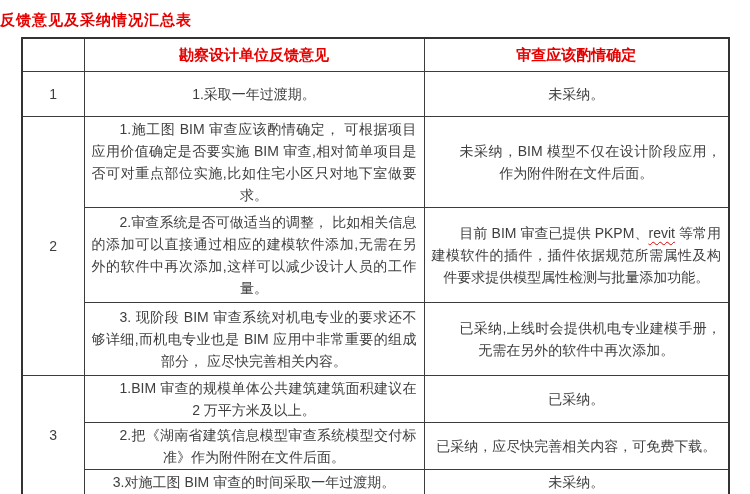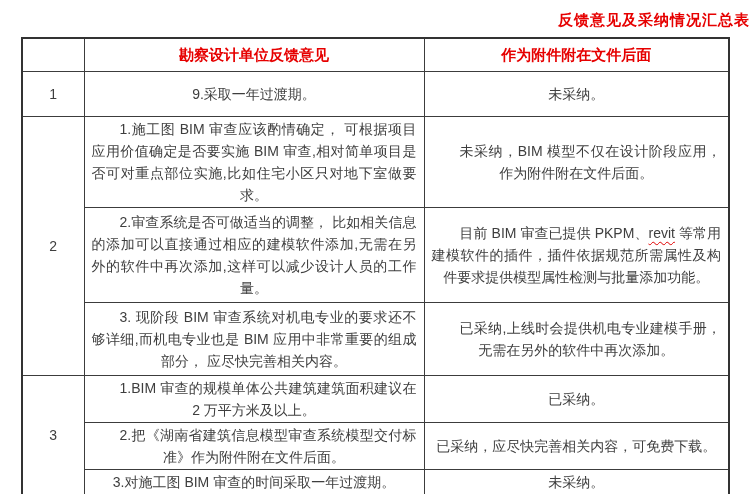--- a/index.html
+++ b/index.html
@@ -12,21 +12,21 @@
     width: 750px;
     height: 494px;
     overflow: hidden;
     font-family: "Liberation Sans", sans-serif;
   }
   .doc-title {
     position: absolute;
     top: 11px;
     left: 0;
     width: 100%;
-    text-align: right;
+    text-align: left;
     color: #e60000;
     font-weight: bold;
     font-size: 15px;
     letter-spacing: 1px;
   }
   table.summary {
     position: absolute;
     top: 37px;
     left: 21px;
     width: 707px;
@@ -85,26 +85,26 @@
 <table class="summary">
   <colgroup>
     <col class="c-num">
     <col class="c-feedback">
     <col class="c-adoption">
   </colgroup>
   <tbody>
     <tr class="h-head">
       <th></th>
       <th>勘察设计单位反馈意见</th>
-      <th>作为附件附在文件后面</th>
+      <th>审查应该酌情确定</th>
     </tr>
 
     <tr class="h-r1">
       <td class="num">1</td>
-      <td class="para">9.采取一年过渡期。</td>
+      <td class="para">1.采取一年过渡期。</td>
       <td class="para">未采纳。</td>
     </tr>
 
     <tr class="h-r2a">
       <td class="num" rowspan="3">2</td>
       <td class="para indent">1.施工图 BIM 审查应该酌情确定， 可根据项目应用价值确定是否要实施 BIM 审查,相对简单项目是否可对重点部位实施,比如住宅小区只对地下室做要求。</td>
       <td class="para indent">未采纳，BIM 模型不仅在设计阶段应用，作为附件附在文件后面。</td>
     </tr>
     <tr class="h-r2b">
       <td class="para indent">2.审查系统是否可做适当的调整， 比如相关信息的添加可以直接通过相应的建模软件添加,无需在另外的软件中再次添加,这样可以减少设计人员的工作量。</td>

